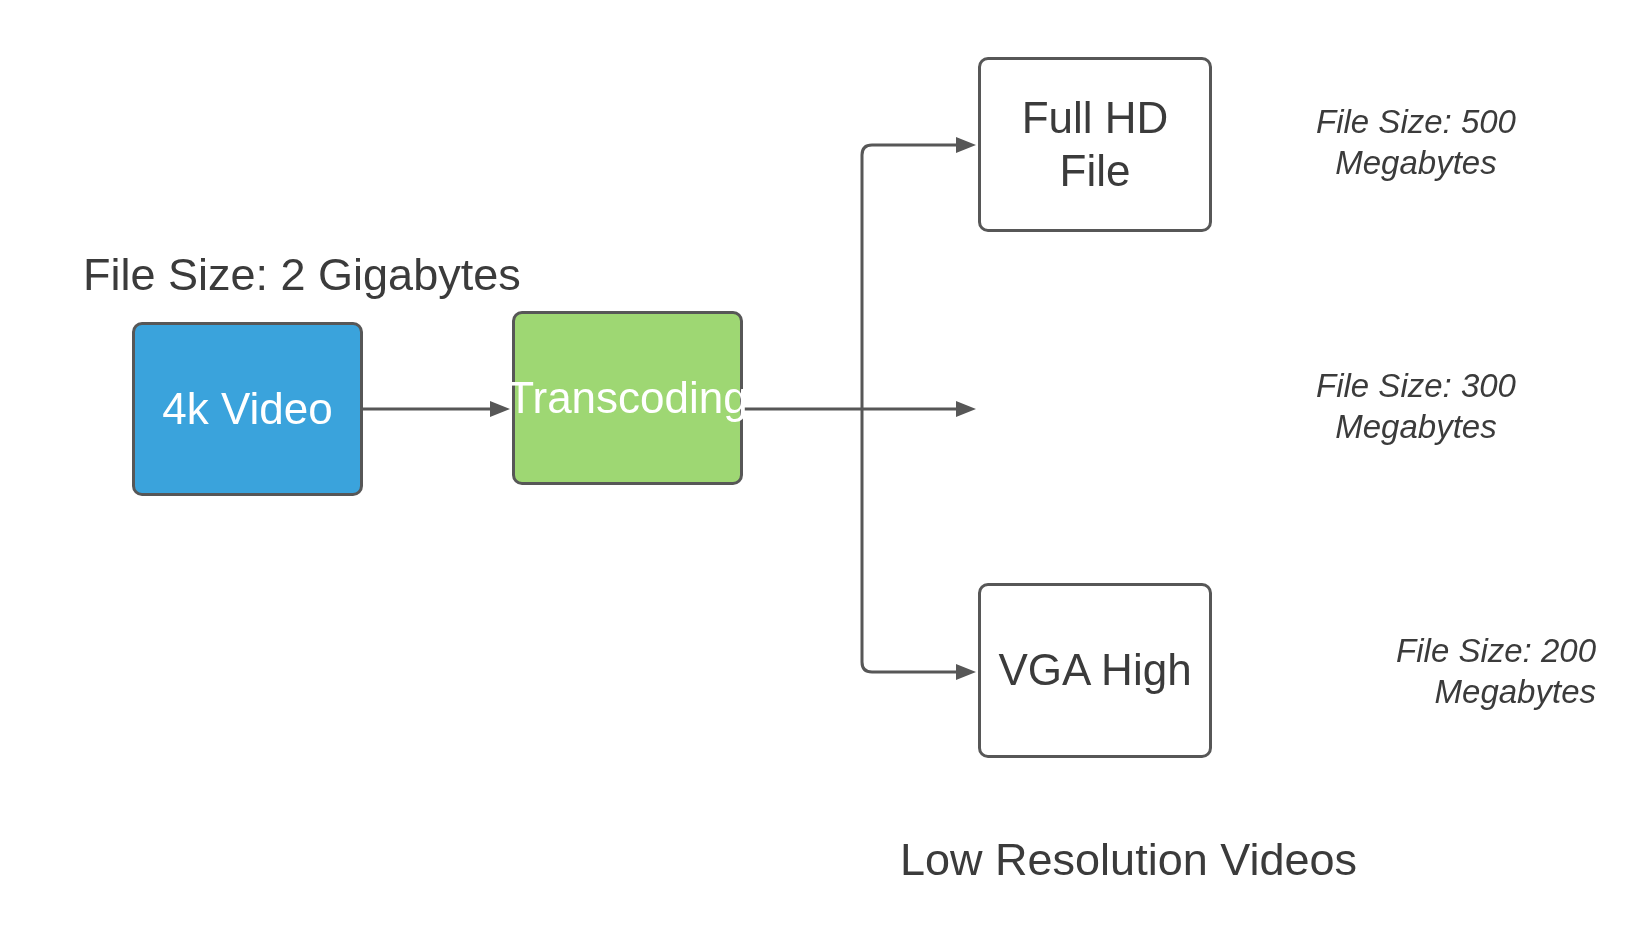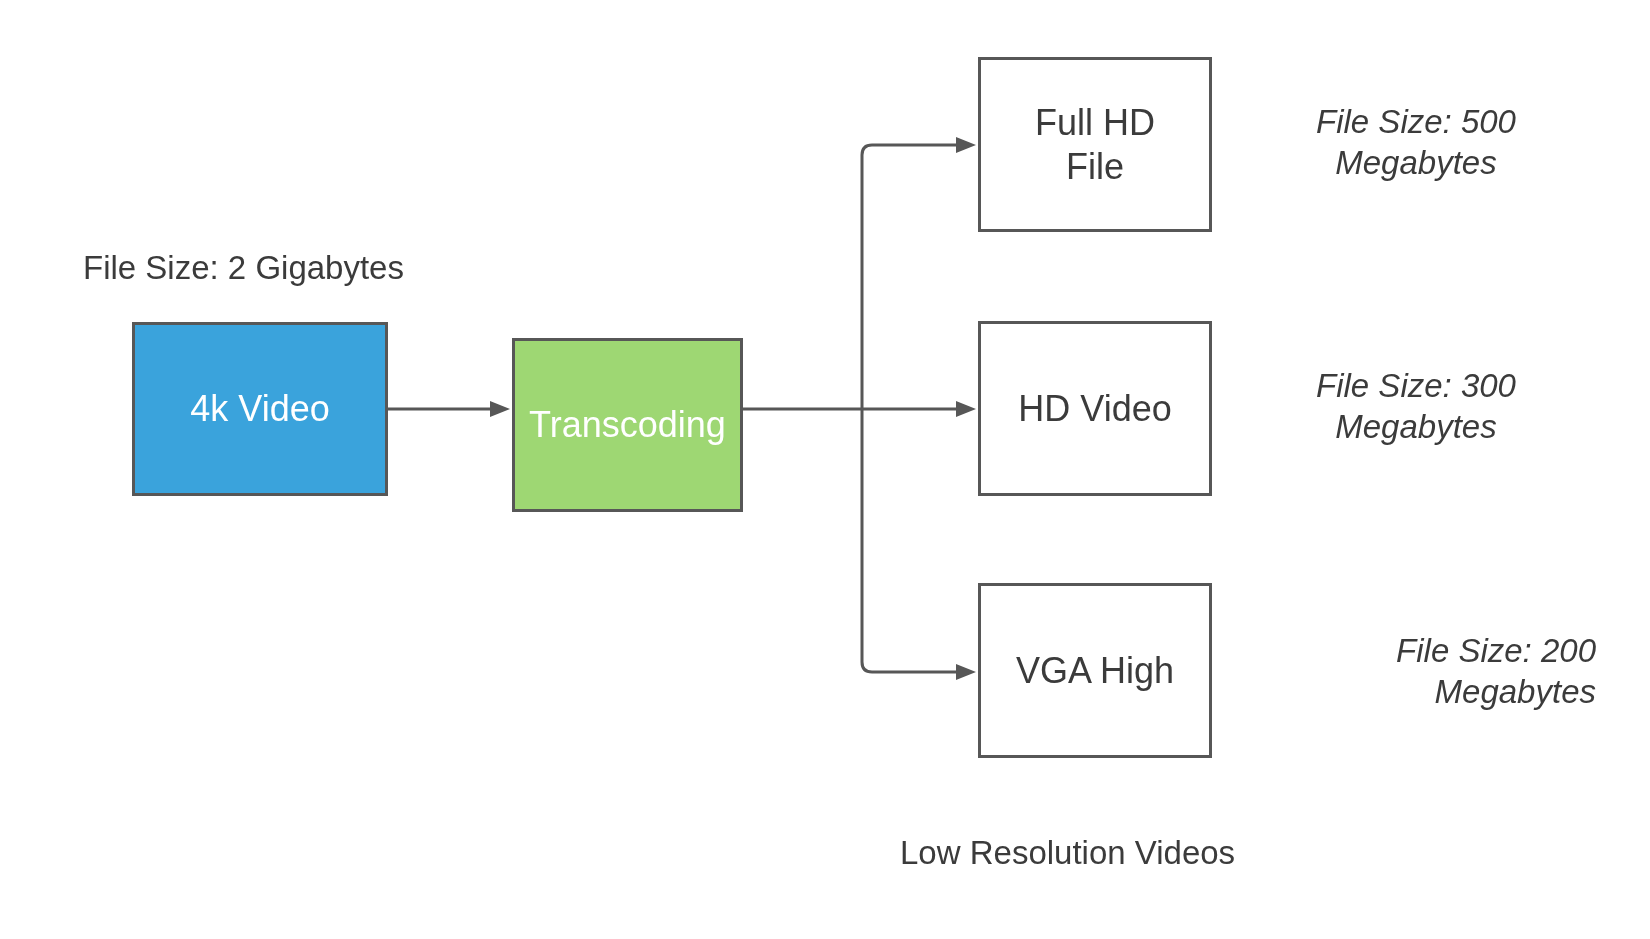--- a/index.html
+++ b/index.html
@@ -36,52 +36,52 @@
     stroke-width: 3;
     fill: none;
   }
   .head {
     fill: var(--connector);
     stroke: none;
   }
   .node {
     position: absolute;
     border: 3px solid var(--node-border);
-    border-radius: 0;
+    border-radius: 10px;
     display: flex;
     align-items: center;
     justify-content: center;
     text-align: center;
-    font-size: 36px;
+    font-size: 44px;
     line-height: 1.2;
   }
   .node-4k {
-    left: 132px; top: 322px; width: 256px; height: 174px;
+    left: 132px; top: 322px; width: 231px; height: 174px;
     background: var(--node-4k-fill);
     color: var(--node-text-light);
   }
   .node-transcoding {
-    left: 512px; top: 338px; width: 231px; height: 174px;
+    left: 512px; top: 311px; width: 231px; height: 174px;
     background: var(--node-transcoding-fill);
     color: var(--node-text-light);
   }
   .node-output {
     width: 234px; height: 175px;
     background: var(--node-output-fill);
     color: var(--node-text-dark);
   }
   .node-fullhd { left: 978px; top: 57px; }
   .node-hd     { left: 978px; top: 321px; }
   .node-vga    { left: 978px; top: 583px; }
   .node-label span { display: block; }
   .caption {
     position: absolute;
     width: 360px;
-    text-align: left;
-    font-size: 33px;
+    text-align: right;
+    font-size: 45px;
     line-height: 1.25;
     color: var(--label-text);
     white-space: nowrap;
   }
   .cap-top  { left: 83px;  top: 247px; }
   .cap-high { left: 68px;  top: 544px; }
   .cap-low  { left: 900px; top: 832px; }
   .sidelabel {
     position: absolute;
     left: 1236px;
@@ -127,23 +127,20 @@
     <span class="node-label">Transcoding</span>
   </div>
 
   <div class="node node-output node-fullhd">
     <div class="node-label">
       <span>Full HD</span>
       <span>File</span>
     </div>
   </div>
 
-  <div class="node node-output node-hd">
-    <span class="node-label">HD Video</span>
-  </div>
 
   <div class="node node-output node-vga">
     <span class="node-label">VGA High</span>
   </div>
 
   <div class="sidelabel fs-1">
     <span>File Size: 500</span>
     <span>Megabytes</span>
   </div>
 

